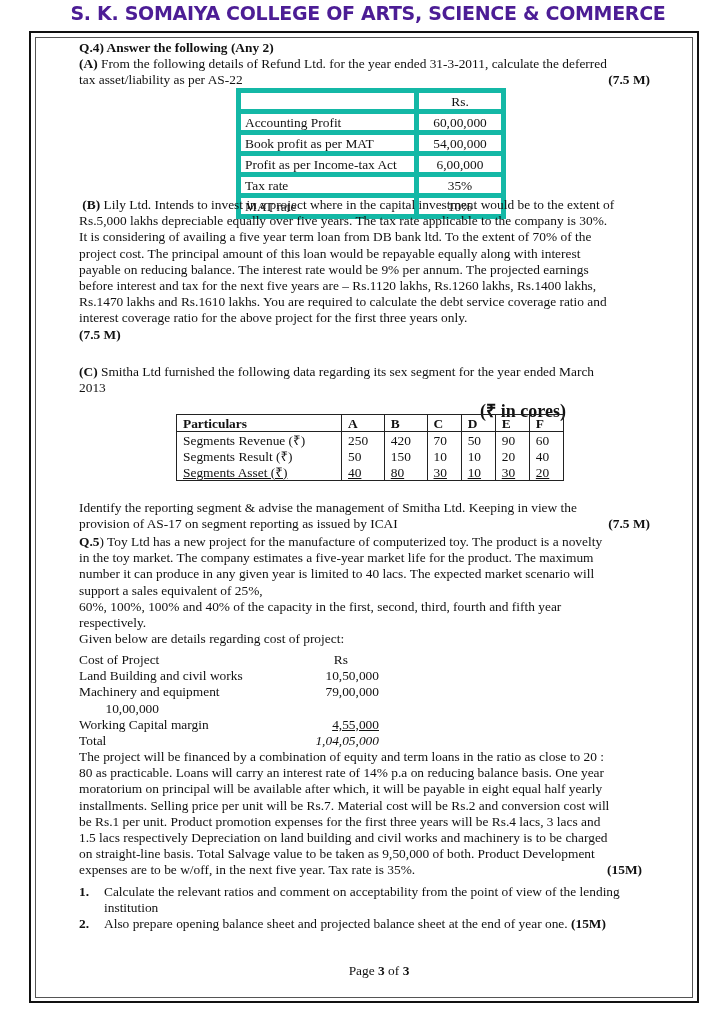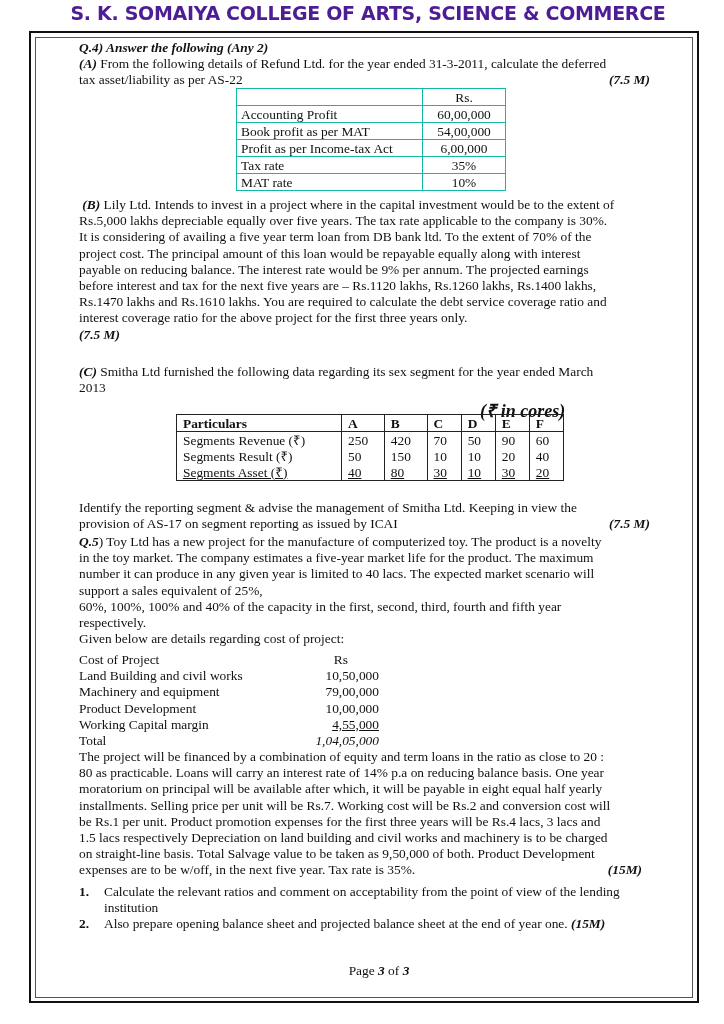--- a/index.html
+++ b/index.html
@@ -15,27 +15,27 @@
     }
     .frame-inner {
       position: absolute; left: 35px; top: 37px; width: 658px; height: 961px;
       border: 1px solid #555; box-sizing: border-box;
     }
     .content {
       position: absolute; left: 79px; top: 40px; width: 585px;
       font-family: "Liberation Serif", serif; font-size: 13.4px; line-height: 16.2px;
       color: #111;
     }
-    .b { font-weight: bold; font-style: italic; }
+    .b { font-weight: bold; }
     .line { white-space: nowrap; }
     .row-flex { display: flex; justify-content: space-between; }
 
     table { border-collapse: collapse; font-family: "Liberation Serif", serif; font-size: 13.4px; }
     .tblA { position: absolute; left: 236px; top: 88px; width: 270px; }
-    .tblA td { border: 1px solid #14b8a6; padding: 0 4px; height: 16px; line-height: 15px; }
+    .tblA td { border: 5px solid #14b8a6; padding: 0 4px; height: 16px; line-height: 15px; }
     .tblA td.num { text-align: center; width: 74px; }
 
     .tblC { position: absolute; left: 176px; top: 414px; width: 388px; }
     .tblC td { border-left: 1px solid #222; border-right: 1px solid #222; padding: 0 6px; height: 16px; line-height: 15px; }
     .tblC tr.hdr td { border-top: 1px solid #222; border-bottom: 1px solid #222; font-weight: bold; }
     .tblC tr.last td { border-bottom: 1px solid #222; text-decoration: underline; }
     .tblC td.lbl { width: 152px; }
     .tblC td.num { text-align: left; }
 
     .cost { position: absolute; left: 79px; top: 652px; width: 300px; font-family: "Liberation Serif", serif; font-size: 13.4px; line-height: 16.2px; }
@@ -193,38 +193,37 @@
   </div>
   <div class="r">
     <span class="k">Land Building and civil works</span>
     <span class="v">10,50,000</span>
   </div>
   <div class="r">
     <span class="k">Machinery and equipment</span>
     <span class="v">79,00,000</span>
   </div>
   <div class="r">
-    <span class="k">Product Development</span>
     <span class="v">10,00,000</span>
   </div>
   <div class="r">
     <span class="k">Working Capital margin</span>
     <span class="v u">4,55,000</span>
   </div>
   <div class="r">
     <span class="k">Total</span>
     <span class="v" style="width:88px; margin-left:-4px;font-style:italic;">1,04,05,000</span>
   </div>
 </div>
 
 <div class="content" style="top:749px;">
   <div class="line">The project will be financed by a combination of equity and term loans in the ratio as close to 20 :</div>
   <div class="line">80  as practicable. Loans will carry an interest rate of 14% p.a on reducing balance basis. One year</div>
   <div class="line">moratorium on principal will be available after which, it will be payable in eight equal half yearly</div>
-  <div class="line">installments. Selling price per unit will be Rs.7. Working cost will be Rs.2 and conversion cost will</div>
+  <div class="line">installments. Selling price per unit will be Rs.7. Material cost will be Rs.2 and conversion cost will</div>
   <div class="line">be Rs.1 per unit. Product promotion expenses for the first three years will be Rs.4 lacs, 3 lacs and</div>
   <div class="line">1.5 lacs respectively Depreciation on land building and civil works and machinery is to be charged</div>
   <div class="line">on straight-line basis. Total Salvage value to be taken as 9,50,000 of both. Product Development</div>
   <div class="line row-flex">
     <span>expenses are to be w/off, in the next five year. Tax rate is 35%.</span>
     <span class="b" style="margin-right:22px">(15M)</span>
   </div>
 </div>
 
 <div class="ol">

